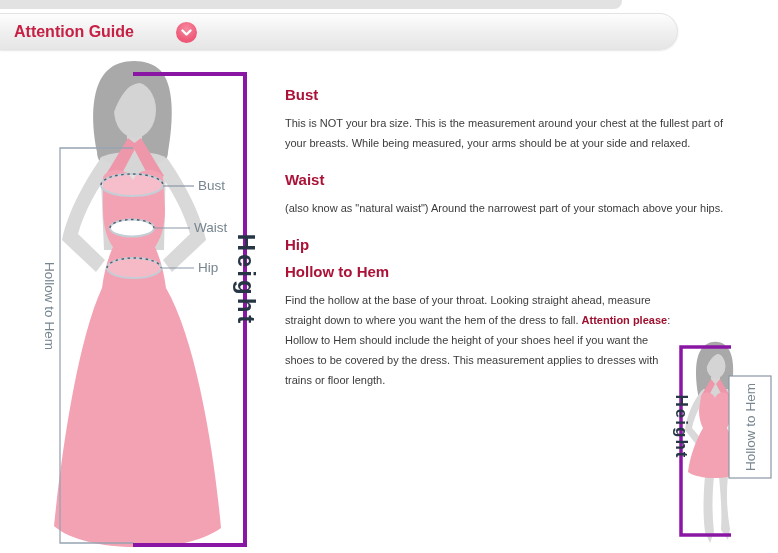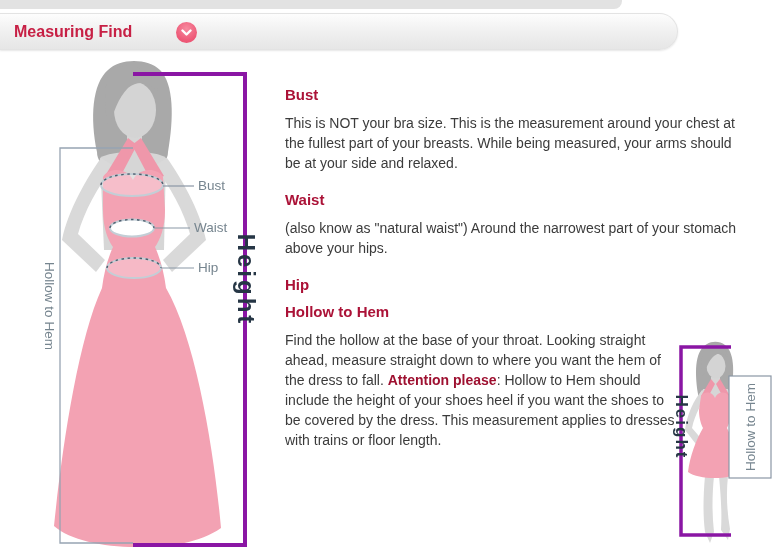--- a/index.html
+++ b/index.html
@@ -41,21 +41,21 @@
   }
   
   .content-col{
     position:absolute; left:285px; top:86px; width:460px;
   }
   .content-col h3{
     font-size:15px; font-weight:bold; color:var(--heading-red);
     margin:0 0 10px 0;
   }
   .content-col p{
-    font-size:14px; line-height:20px; color:var(--body-text);
+    font-size:11px; line-height:20px; color:var(--body-text);
     margin:0 0 18px 0;
   }
   .section-hollow{margin-top:4px;}
   .section-hollow p{width:395px; margin-bottom:0;}
   .attention{font-weight:bold; color:var(--attention-red);}
   
   .diagram{position:absolute;}
   .diagram-large{left:28px; top:55px; width:250px; height:498px;}
   .diagram-small{left:652px; top:337px; width:126px; height:216px;}
   svg text{font-family:"Liberation Sans", sans-serif;}
@@ -73,21 +73,21 @@
   .diagram-label{fill:var(--label-gray); font-size:13.5px;}
   .height-text{fill:var(--height-navy); font-weight:bold;}
   .hollow-box{fill:#ffffff; stroke:var(--leader-gray); stroke-width:1.2;}
 </style>
 </head>
 <body>
 
 <div class="top-strip"></div>
 
 <div class="header-bar">
-  <span class="header-title">Measuring Find</span>
+  <span class="header-title">Attention Guide</span>
   <span class="chev-circle">
     <svg width="11" height="8" viewBox="0 0 11 8">
       <polyline points="1.5,1.5 5.5,5.5 9.5,1.5" fill="none" stroke="#ffffff" stroke-width="2.4" stroke-linecap="round" stroke-linejoin="round"></polyline>
     </svg>
   </span>
 </div>
 
 <svg class="diagram diagram-large" viewBox="28 55 250 498">
   <g>
 

